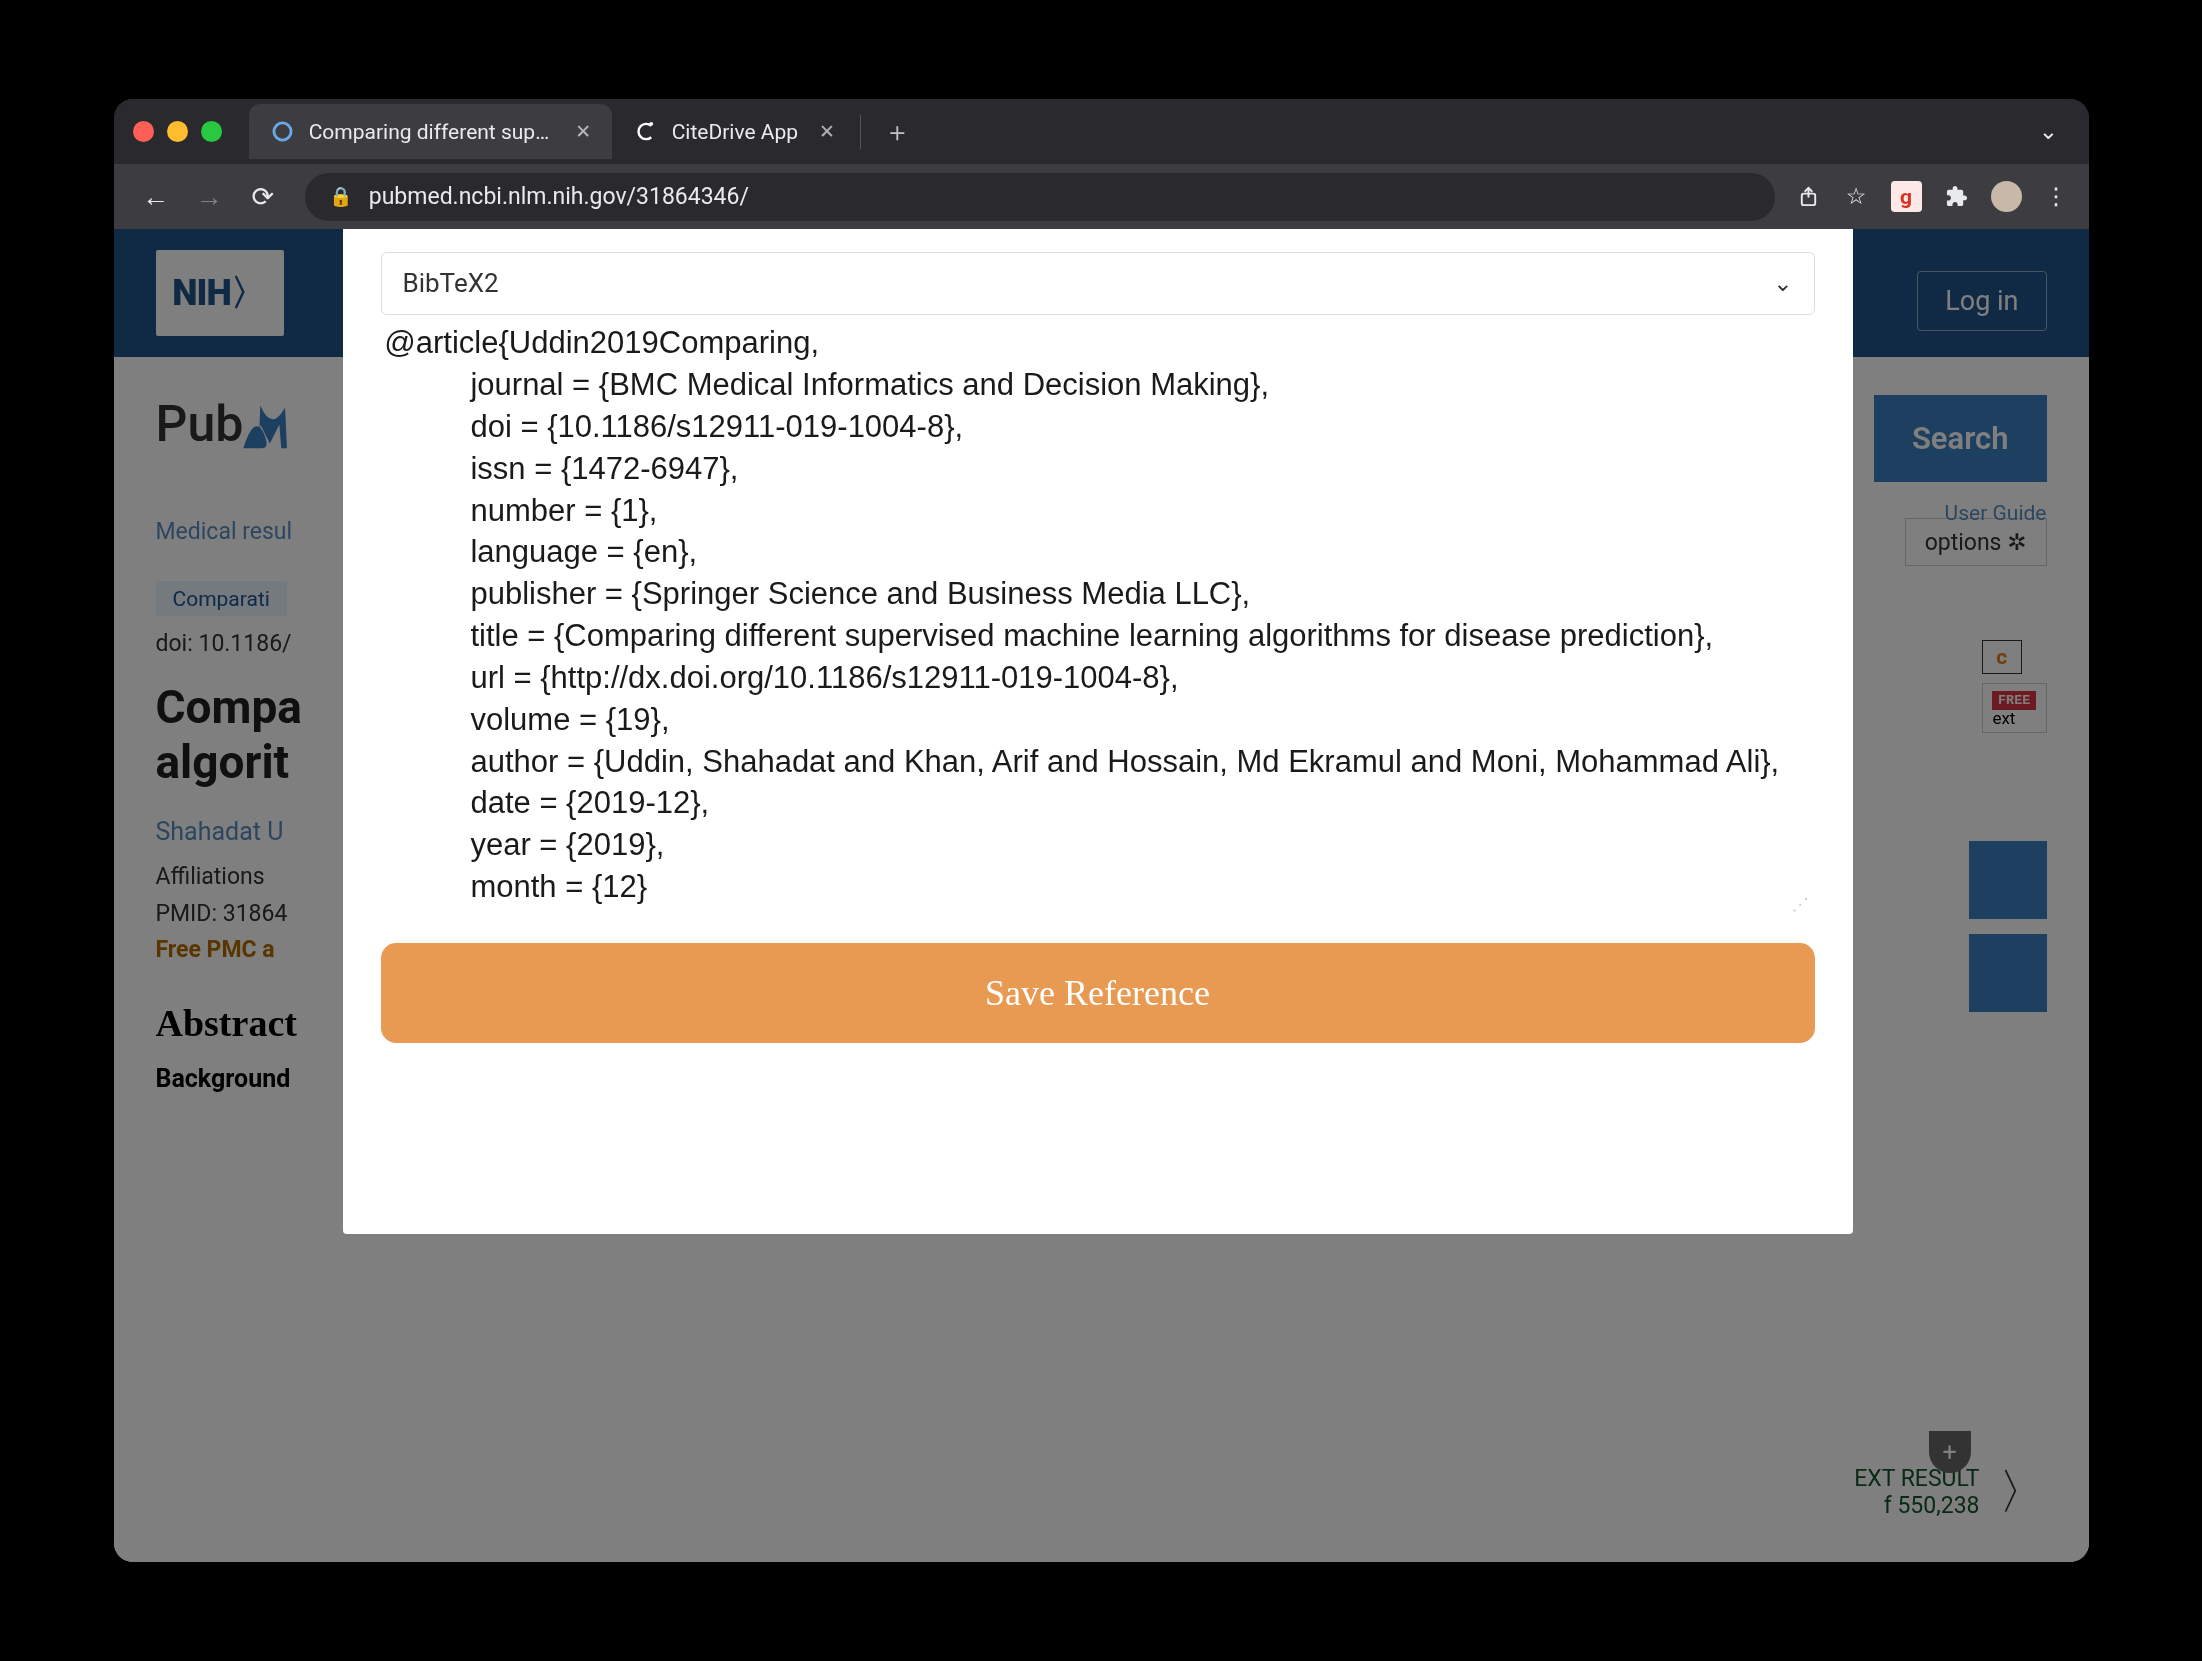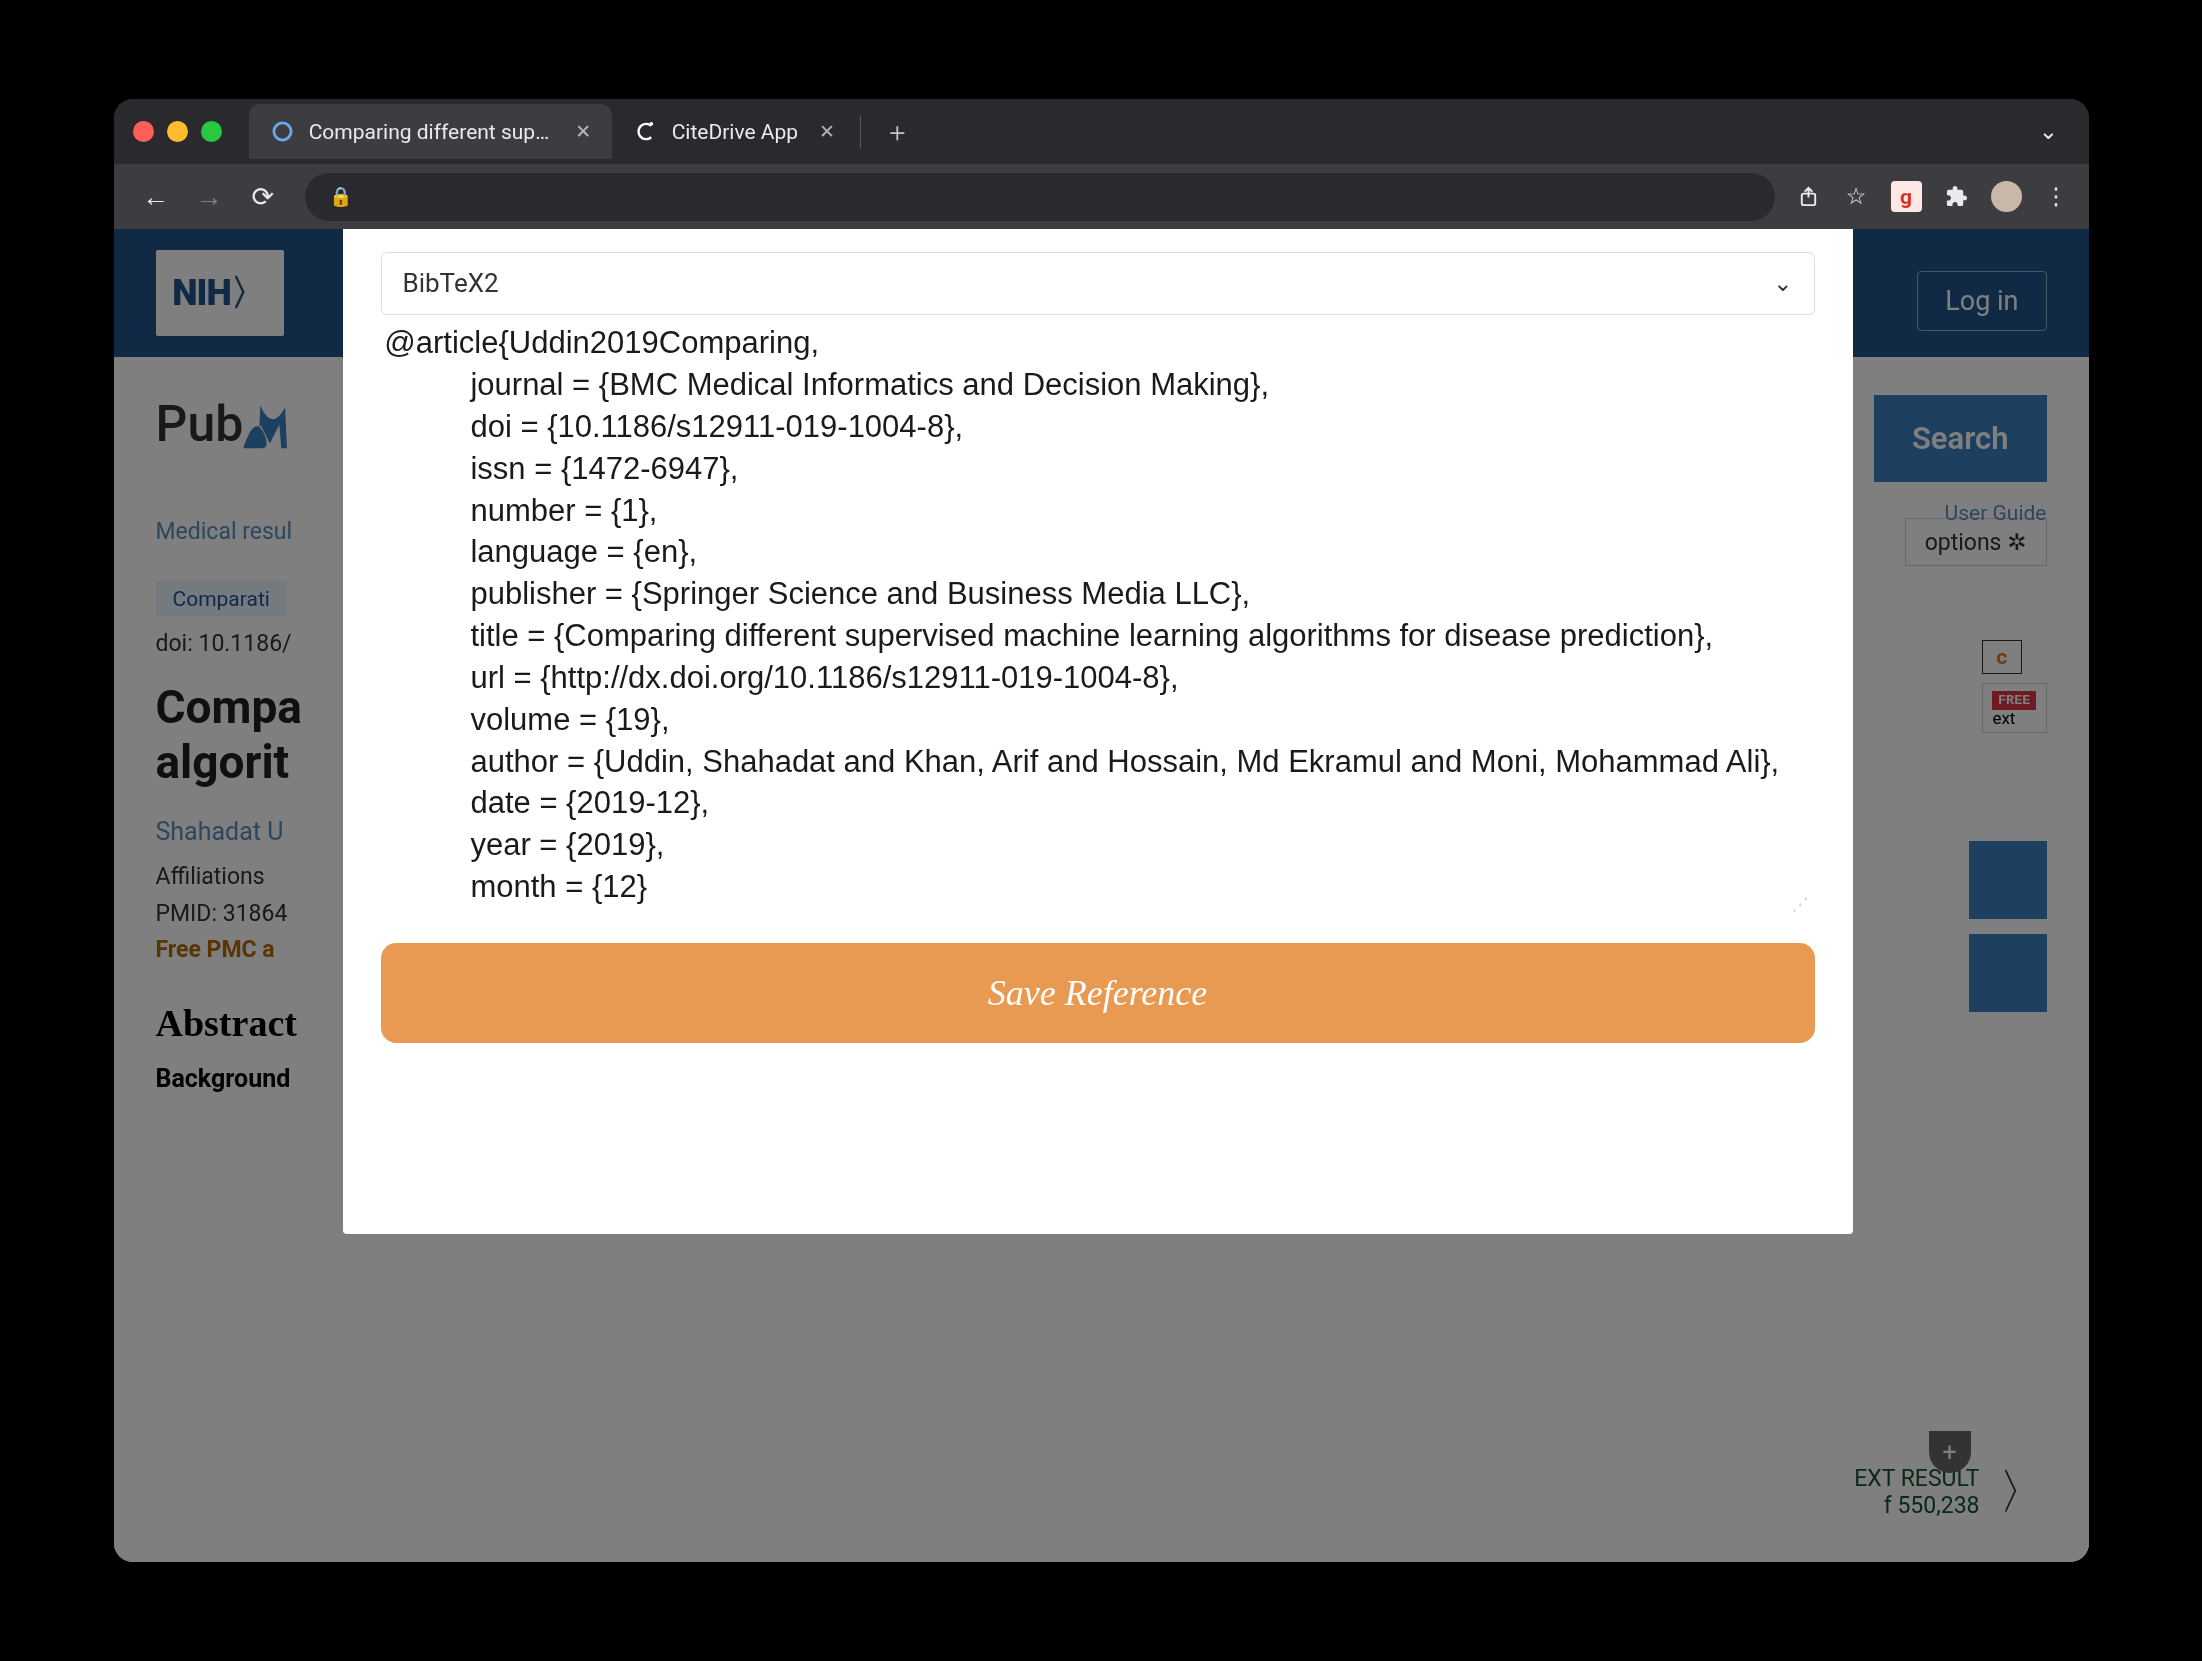--- a/index.html
+++ b/index.html
@@ -74,21 +74,21 @@
     .next-result-text { text-align: right; color: #14532d; font-size: 23px; margin-left: 17px; }
     .next-chevron { font-size: 48px; color: #333; }
     .plus-circle { position: absolute; right: 76px; top: -29px; width: 42px; height: 42px; background: #666; border-radius: 0 0 50% 50%; color: #fff; display: flex; align-items: center; justify-content: center; font-size: 25px; }
     
     .dim-overlay { position: absolute; inset: 0; background: rgba(0,0,0,0.5); }
     
     .modal { position: absolute; top: 0; left: 229px; width: 1510px; background: #fff; padding: 23px 38px 191px; max-height: 100%; border-radius: 0 0 3.8px 3.8px; }
     .modal-select { border: 1px solid #ddd; border-radius: 5.7px; padding: 15.3px 21px; display: flex; align-items: center; justify-content: space-between; font-size: 26px; color: #333; }
     .modal-chevron { font-size: 23px; color: #333; }
     .bibtex-content { font-size: 31px; line-height: 1.35; color: #1a1a1a; white-space: pre-wrap; font-family: -apple-system, BlinkMacSystemFont, sans-serif; padding: 7.6px 3.8px; max-height: 707px; overflow: hidden; position: relative; }
-    .save-btn { width: 100%; background: #e89a52; color: #fff; font-size: 36px; padding: 29px; border: none; border-radius: 15.3px; font-family: Georgia, serif; margin-top: 27px; font-style: italic; }
+    .save-btn { width: 100%; background: #e89a52; color: #fff; font-size: 36px; padding: 29px; border: none; border-radius: 15.3px; font-family: Georgia, serif; margin-top: 27px; }
     
     .resize-handle { position: absolute; bottom: 1.9px; right: 5.7px; font-size: 17px; color: #ccc; }
   </style>
 </head>
 <body>
 
 <div class="window-wrapper">
 
   <div class="tab-bar">
     <div class="traffic-lights">
@@ -119,20 +119,21 @@
     <span class="tab-add">＋</span>
     <span class="tab-bar-chevron">⌄</span>
   </div>
 
   <div class="address-bar">
     <div class="nav-btn">←</div>
     <div class="nav-btn disabled">→</div>
     <div class="nav-btn">⟳</div>
     <div class="url-field">
       <span class="lock-icon">🔒</span>
+      <span class="url-text">pubmed.ncbi.nlm.nih.gov/31864346/</span>
     </div>
     <div class="addr-icons">
       <div class="addr-icon">
         <svg width="23" height="23" viewBox="0 0 24 24" fill="none" stroke="#e8eaed" stroke-width="2">
             <rect x="5" y="9" width="14" height="12" rx="2"></rect>
             <path d="M12 3 L12 13 M8 7 L12 3 L16 7"></path>
           </svg>
       </div>
       <div class="addr-icon">☆</div>
       <div class="ext-icon-g">

